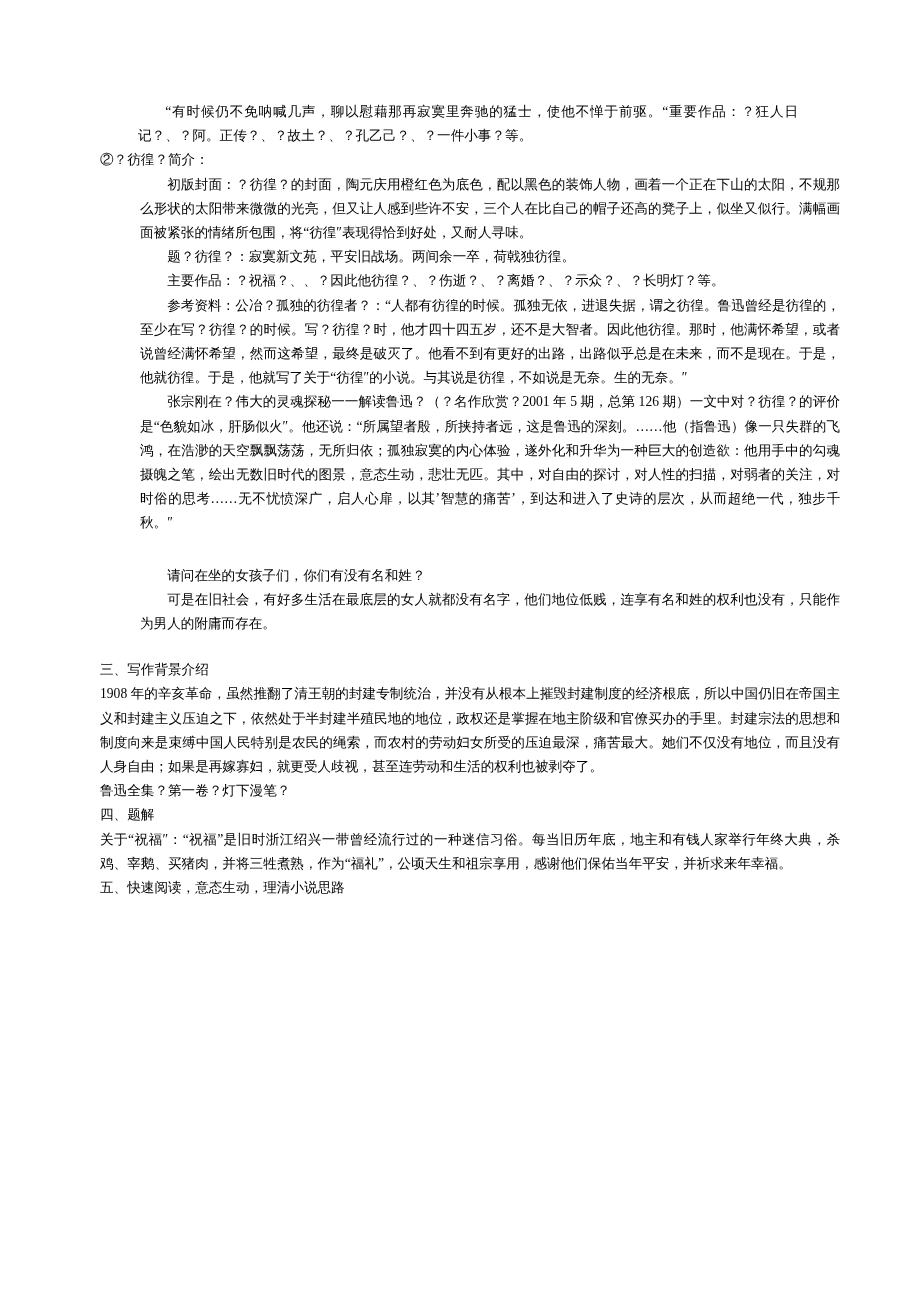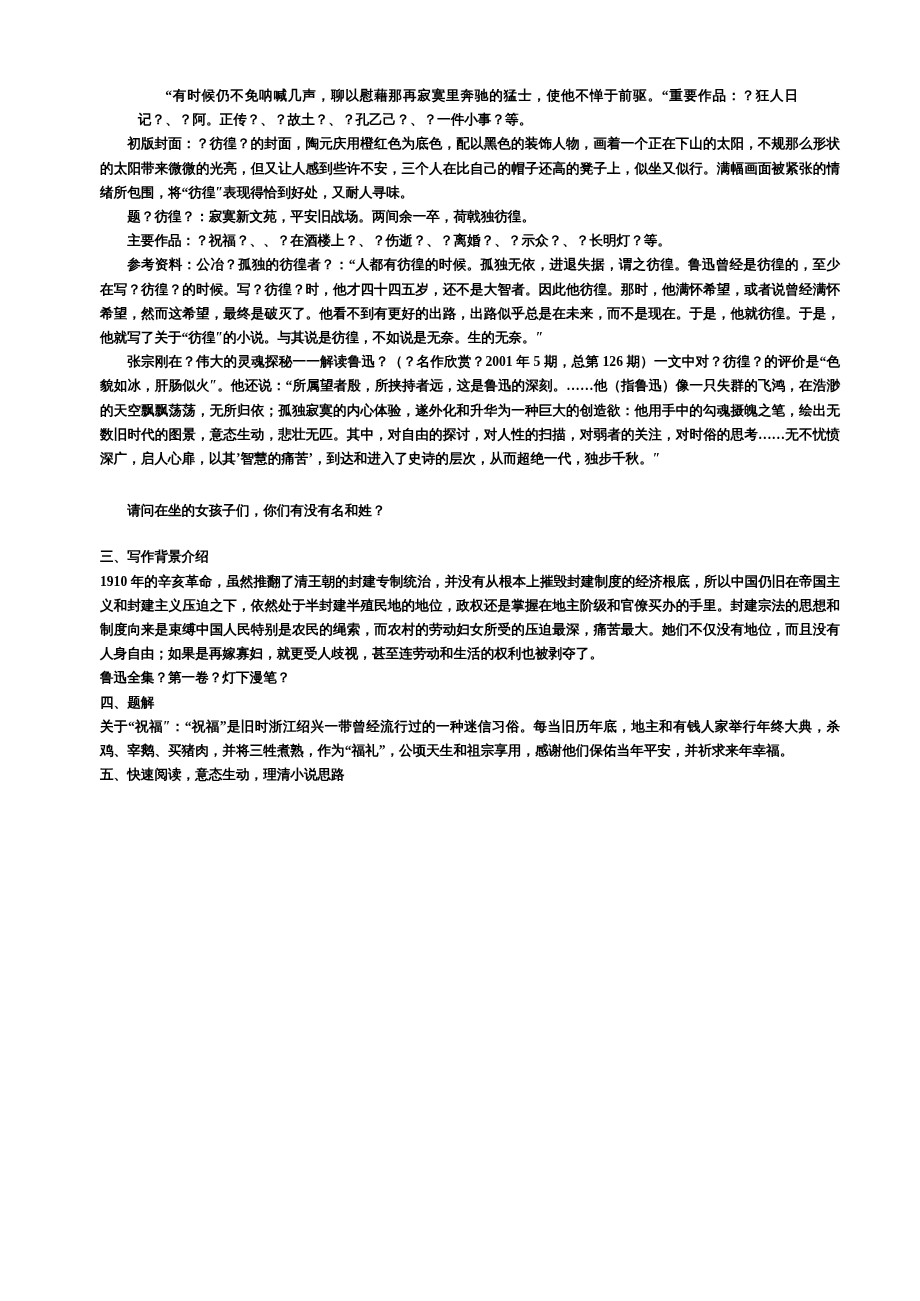--- a/index.html
+++ b/index.html
@@ -17,37 +17,37 @@
     position: relative;
     width: 920px;
     height: 1301px;
     background: #ffffff;
     overflow: hidden;
     box-sizing: border-box;
   }
   .doc-body {
     position: absolute;
     left: 100px;
-    top: 84px;
+    top: 100px;
     width: 740px;
-    font-weight: bold;
   }
   
   .p {
     font-size: 13.6px;
     line-height: 24.2px;
     text-align: justify;
     text-justify: inter-ideograph;
     margin: 0;
     letter-spacing: 0px;
     word-break: break-all;
   }
   
   .ind2 {
     text-indent: 2em;
+    margin-left: 40px;
   }
   .ind0 {
     text-indent: 0;
   }
   
   .blk-quote {
     margin-left: 38px;
     width: 660px;
     text-indent: 2em;
   }
@@ -62,44 +62,46 @@
   .tail-space { height: 60px; }
 </style>
 </head>
 <body>
 
 <div class="page">
   <div class="doc-body">
 
     <p class="p blk-quote">“有时候仍不免呐喊几声，聊以慰藉那再寂寞里奔驰的猛士，使他不惮于前驱。“重要作品：？狂人日记？、？阿。正传？、？故土？、？孔乙己？、？一件小事？等。</p>
 
+    <p class="p ind0">②？彷徨？简介：</p>
 
     <p class="p ind2">初版封面：？彷徨？的封面，陶元庆用橙红色为底色，配以黑色的装饰人物，画着一个正在下山的太阳，不规那么形状的太阳带来微微的光亮，但又让人感到些许不安，三个人在比自己的帽子还高的凳子上，似坐又似行。满幅画面被紧张的情绪所包围，将“彷徨″表现得恰到好处，又耐人寻味。</p>
 
     <p class="p ind2">题？彷徨？：寂寞新文苑，平安旧战场。两间余一卒，荷戟独彷徨。</p>
 
-    <p class="p ind2">主要作品：？祝福？、、？在酒楼上？、？伤逝？、？离婚？、？示众？、？长明灯？等。</p>
+    <p class="p ind2">主要作品：？祝福？、、？因此他彷徨？、？伤逝？、？离婚？、？示众？、？长明灯？等。</p>
 
     <p class="p ind2">参考资料：公冶？孤独的彷徨者？：“人都有彷徨的时候。孤独无依，进退失据，谓之彷徨。鲁迅曾经是彷徨的，至少在写？彷徨？的时候。写？彷徨？时，他才四十四五岁，还不是大智者。因此他彷徨。那时，他满怀希望，或者说曾经满怀希望，然而这希望，最终是破灭了。他看不到有更好的出路，出路似乎总是在未来，而不是现在。于是，他就彷徨。于是，他就写了关于“彷徨″的小说。与其说是彷徨，不如说是无奈。生的无奈。″</p>
 
     <p class="p ind2">张宗刚在？伟大的灵魂探秘一一解读鲁迅？（？名作欣赏？2001 年 5 期，总第 126 期）一文中对？彷徨？的评价是“色貌如冰，肝肠似火″。他还说：“所属望者殷，所挟持者远，这是鲁迅的深刻。……他（指鲁迅）像一只失群的飞鸿，在浩渺的天空飘飘荡荡，无所归依；孤独寂寞的内心体验，遂外化和升华为一种巨大的创造欲：他用手中的勾魂摄魄之笔，绘出无数旧时代的图景，意态生动，悲壮无匹。其中，对自由的探讨，对人性的扫描，对弱者的关注，对时俗的思考……无不忧愤深广，启人心扉，以其’智慧的痛苦’，到达和进入了史诗的层次，从而超绝一代，独步千秋。″</p>
 
     <div class="spacer-lg"></div>
 
 
     <p class="p ind2">请问在坐的女孩子们，你们有没有名和姓？</p>
 
+    <p class="p ind2">可是在旧社会，有好多生活在最底层的女人就都没有名字，他们地位低贱，连享有名和姓的权利也没有，只能作为男人的附庸而存在。</p>
 
 
     <div class="spacer-md"></div>
 
     <p class="heading">三、写作背景介绍</p>
 
 
-    <p class="p ind0">1910 年的辛亥革命，虽然推翻了清王朝的封建专制统治，并没有从根本上摧毁封建制度的经济根底，所以中国仍旧在帝国主义和封建主义压迫之下，依然处于半封建半殖民地的地位，政权还是掌握在地主阶级和官僚买办的手里。封建宗法的思想和制度向来是束缚中国人民特别是农民的绳索，而农村的劳动妇女所受的压迫最深，痛苦最大。她们不仅没有地位，而且没有人身自由；如果是再嫁寡妇，就更受人歧视，甚至连劳动和生活的权利也被剥夺了。</p>
+    <p class="p ind0">1908 年的辛亥革命，虽然推翻了清王朝的封建专制统治，并没有从根本上摧毁封建制度的经济根底，所以中国仍旧在帝国主义和封建主义压迫之下，依然处于半封建半殖民地的地位，政权还是掌握在地主阶级和官僚买办的手里。封建宗法的思想和制度向来是束缚中国人民特别是农民的绳索，而农村的劳动妇女所受的压迫最深，痛苦最大。她们不仅没有地位，而且没有人身自由；如果是再嫁寡妇，就更受人歧视，甚至连劳动和生活的权利也被剥夺了。</p>
 
 
     <p class="p ind0">鲁迅全集？第一卷？灯下漫笔？</p>
 
     <p class="heading">四、题解</p>
 
     <p class="p ind0">关于“祝福″：“祝福”是旧时浙江绍兴一带曾经流行过的一种迷信习俗。每当旧历年底，地主和有钱人家举行年终大典，杀鸡、宰鹅、买猪肉，并将三牲煮熟，作为“福礼”，公顷天生和祖宗享用，感谢他们保佑当年平安，并祈求来年幸福。</p>
 
     <p class="heading">五、快速阅读，意态生动，理清小说思路</p>
 

